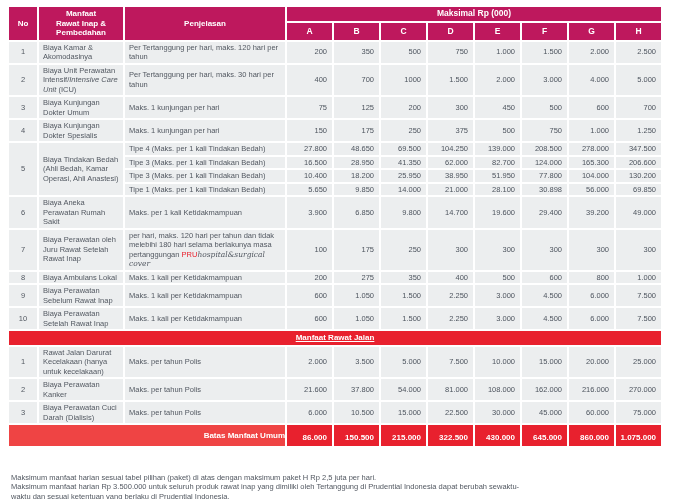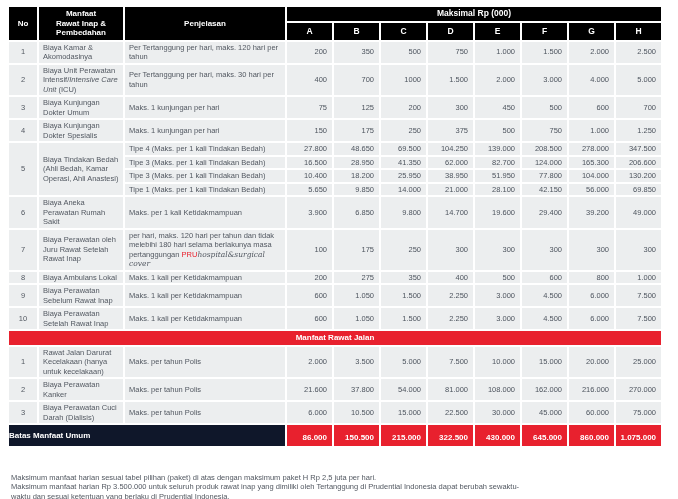--- a/index.html
+++ b/index.html
@@ -8,39 +8,39 @@
     font-family:"Liberation Sans","DejaVu Sans",sans-serif;
     -webkit-font-smoothing:antialiased;
   }
   .page{padding:5px 0 0 7px;}
   table.benefits{
     border-collapse:separate;border-spacing:2px;table-layout:fixed;
     width:656px;
   }
   th,td{vertical-align:middle;}
   th{
-    background:#000000;color:#ffffff;font-weight:bold;
+    background:#be185d;color:#ffffff;font-weight:bold;
     font-size:8px;line-height:9.5px;padding:2px 2px;
   }
   th.maks-h{font-size:8.5px;padding:2px 0;}
   th.pkg{font-size:8.5px;padding:3px 0;}
   th.benefit-h{white-space:pre-line;}
   td{
     background:#eceeef;color:#525861;
     font-size:7.5px;line-height:9.5px;padding:1px 4px;
   }
   td.no{text-align:center;width:auto;}
   td.val{text-align:right;padding-right:5px;color:#4d545e;}
   td.band{
     background:#e8212e;color:#ffffff;font-weight:bold;
-    text-align:center;font-size:8px;padding:2px 0;
+    text-align:center;font-size:8px;padding:2px 0;text-decoration:underline;
   }
   td.batas-label{
-    background:#0f172a;color:#ffffff;font-weight:bold;
-    text-align:left;font-size:8px;padding:3px 0;
+    background:#ef4444;color:#ffffff;font-weight:bold;
+    text-align:right;font-size:8px;padding:3px 0;
   }
   td.batas-val{
     background:#e8212e;color:#ffffff;font-weight:bold;
     text-align:right;font-size:8px;padding:8px 5px 3px 0;
   }
   span.em{font-style:italic;}
   span.brand{color:#e8212e;font-weight:normal;}
   span.script{font-family:"DejaVu Serif","Liberation Serif",serif;font-style:italic;}
   .note{
     display:flex;margin-top:13px;padding-left:4px;
@@ -175,21 +175,21 @@
           <td class="val">104.000</td>
           <td class="val">130.200</td>
         </tr>
         <tr>
           <td class="desc">Tipe 1 (Maks. per 1 kali Tindakan Bedah)</td>
           <td class="val">5.650</td>
           <td class="val">9.850</td>
           <td class="val">14.000</td>
           <td class="val">21.000</td>
           <td class="val">28.100</td>
-          <td class="val">42.150</td>
+          <td class="val">30.898</td>
           <td class="val">56.000</td>
           <td class="val">69.850</td>
         </tr>
         <tr>
           <td class="no" rowspan="1">6</td>
           <td class="benefit" rowspan="1">Biaya Aneka Perawatan Rumah Sakit</td>
           <td class="desc">Maks. per 1 kali Ketidakmampuan</td>
           <td class="val">3.900</td>
           <td class="val">6.850</td>
           <td class="val">9.800</td>

